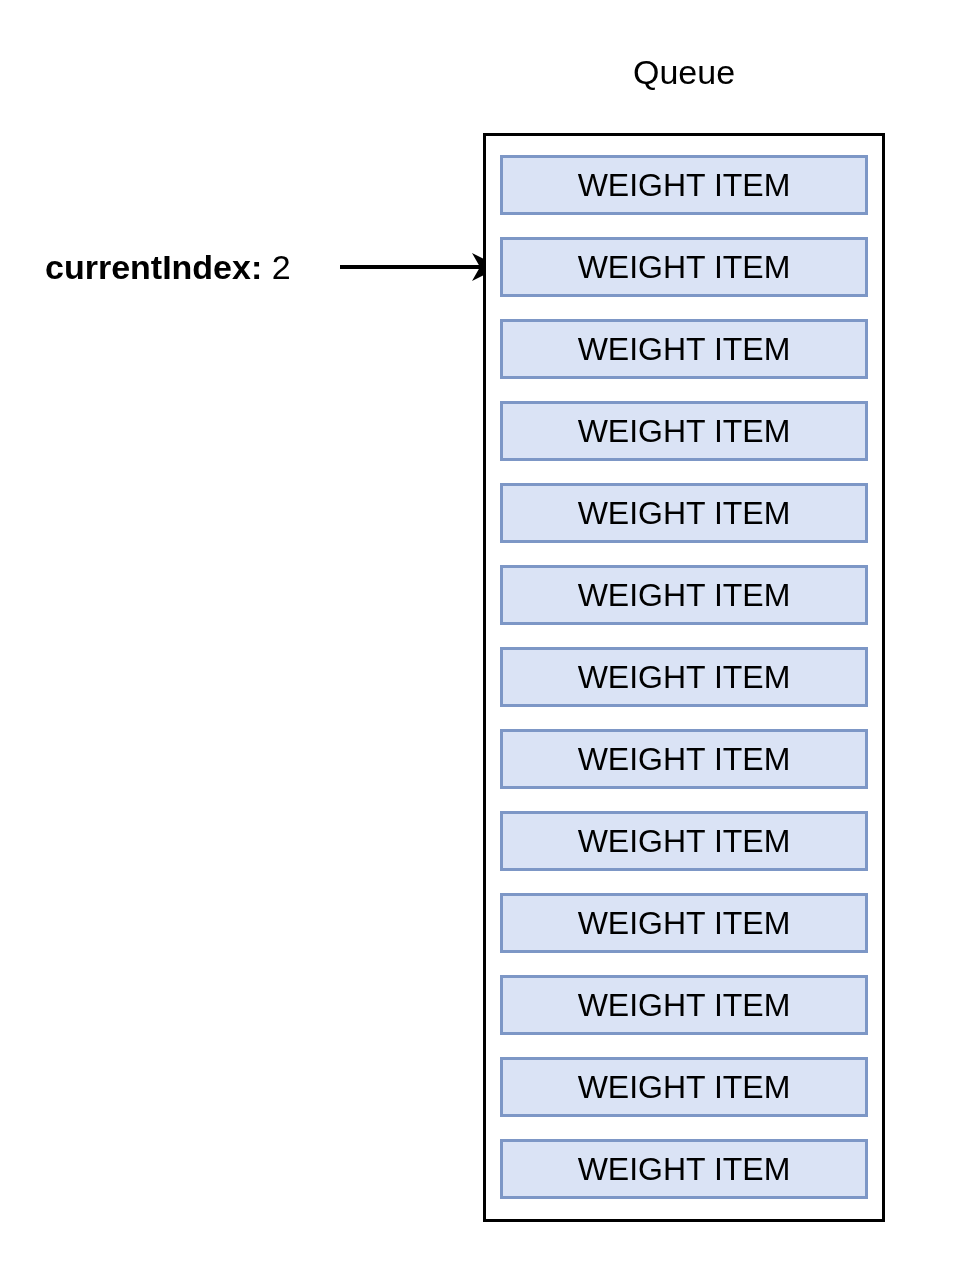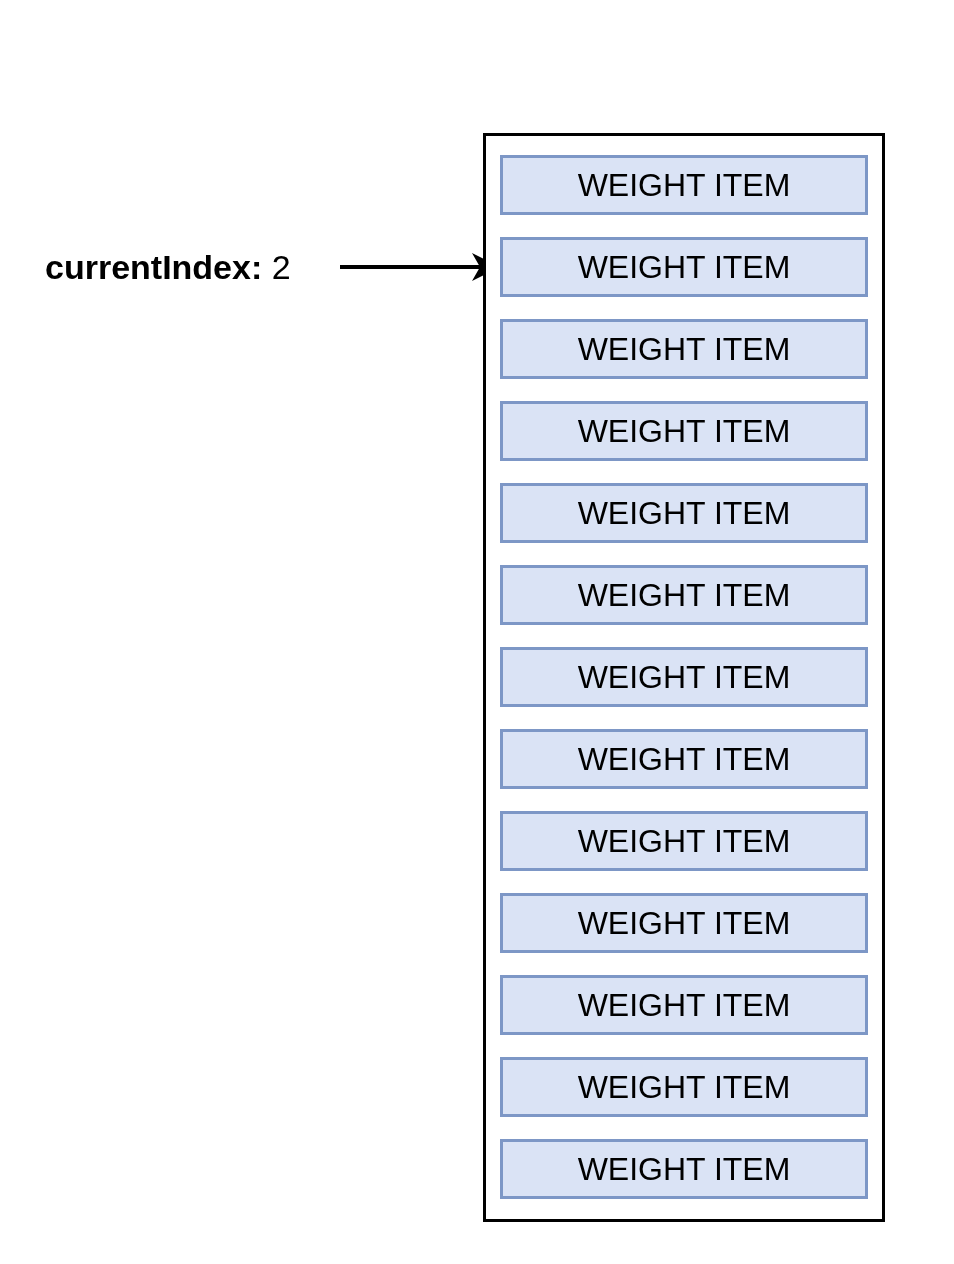--- a/index.html
+++ b/index.html
@@ -105,20 +105,21 @@
     width: 180px;
     height: 50px;
     pointer-events: none;
   }
 </style>
 </head>
 <body>
 
 <div id="stage">
 
+  <div class="queue-title">Queue</div>
 
   <div class="current-index-label"><span class="ci-key">currentIndex</span><span class="ci-colon">:</span><span class="ci-value">&nbsp;<span>2</span></span></div>
 
   <svg class="index-arrow" viewBox="0 0 180 50">
     <line x1="10" y1="24" x2="154" y2="24" stroke="#000000" stroke-width="4"></line>
     <polygon points="170,24 142,10 150,24 142,38" fill="#000000"></polygon>
   </svg>
 
   <div class="queue-container">
     <div class="queue-list" id="queue-list">

